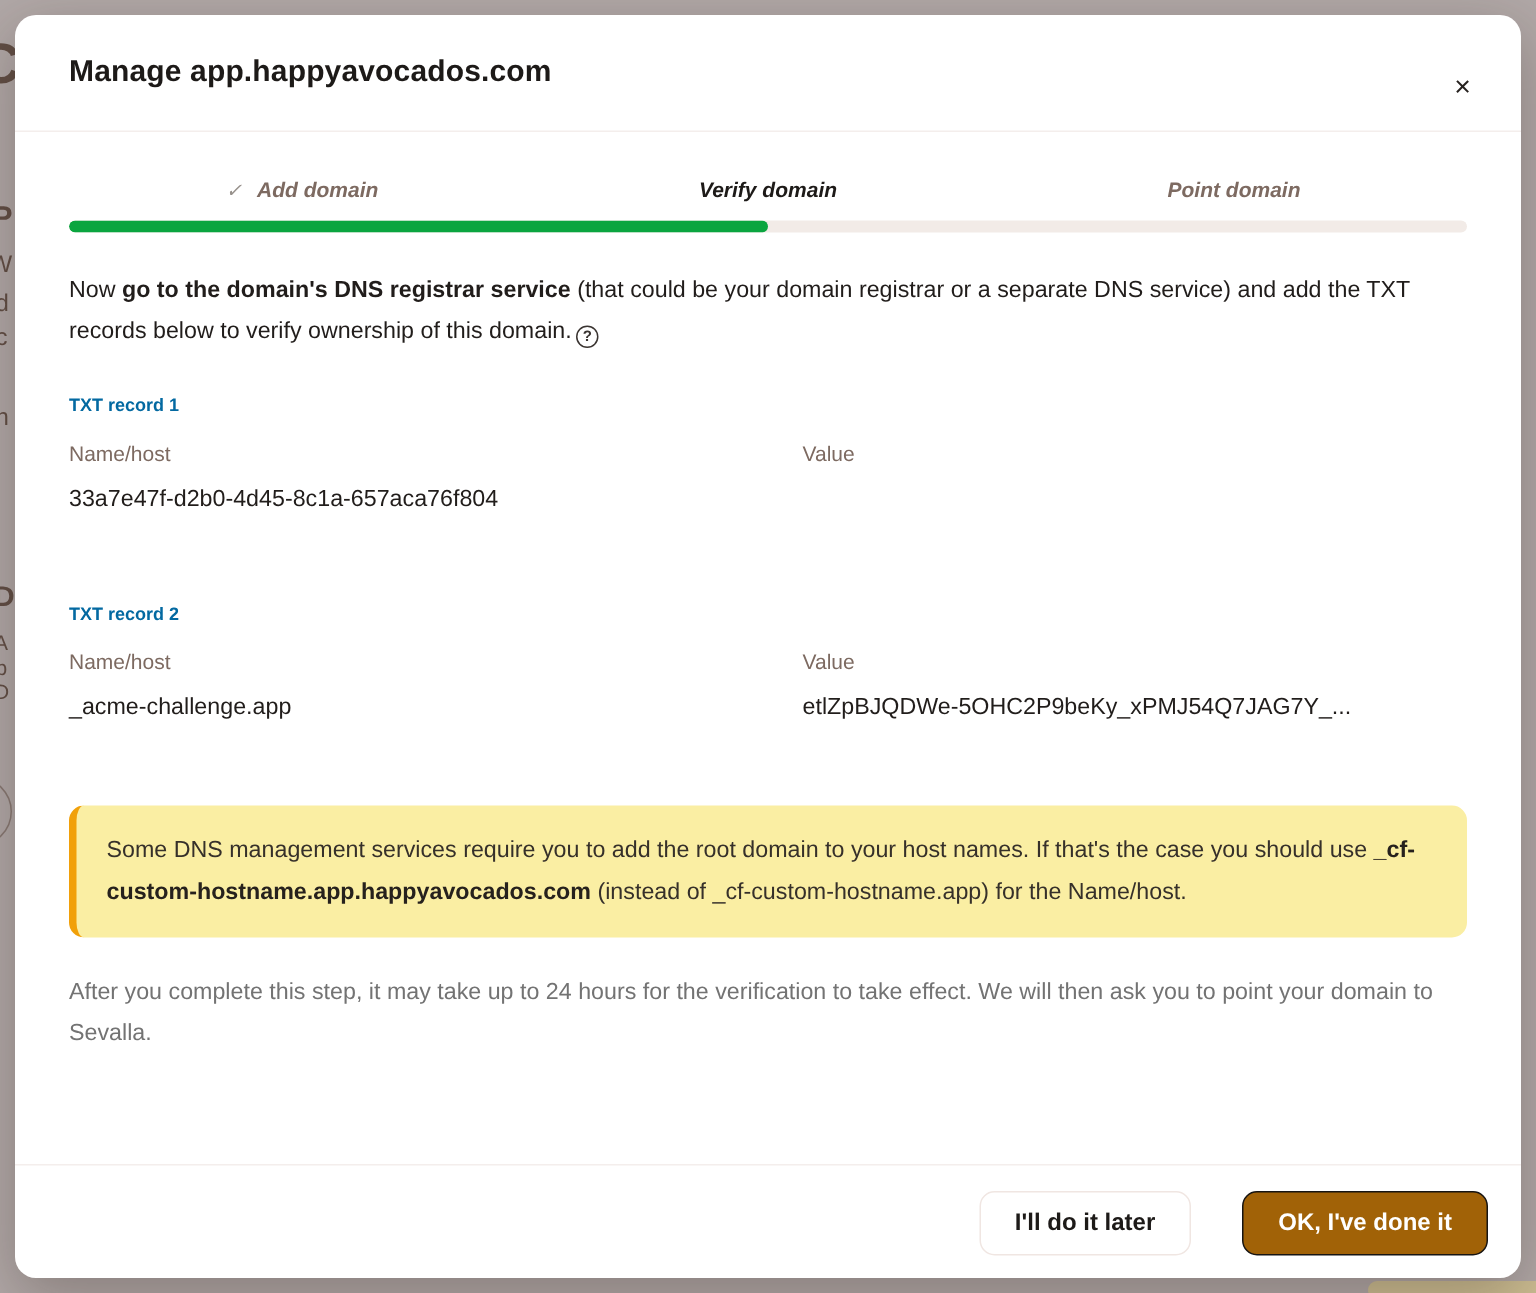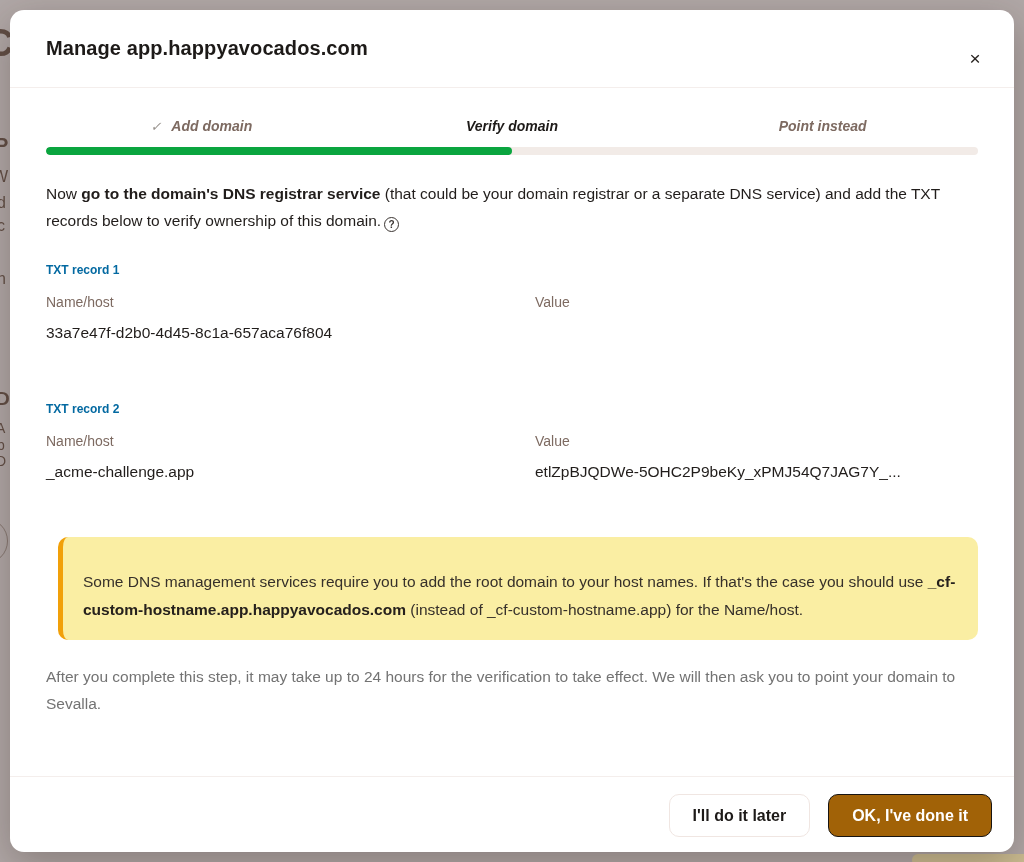--- a/index.html
+++ b/index.html
@@ -73,33 +73,33 @@
   .record { margin-top:29px; }
   .record.second { margin-top:60px; }
   .record-title { font-size:12px; font-weight:700; color:#0369a1; }
   .record-grid { display:grid; grid-template-columns:489px 1fr; }
   .record-label { margin-top:17px; font-size:14px; color:#7d6a61; }
   .record-value { margin-top:14px; font-size:15.5px; color:#211d1b; }
 
   
   .notice {
     margin-top:56px; background:#faeea3; border-left:5px solid #f1a009;
-    border-radius:10px; padding:31px 22px 16px 20px;
-    font-size:15.5px; line-height:28px; color:#36302a;margin-left:12px;
+    border-radius:10px; padding:16px 22px 16px 20px;
+    font-size:15.5px; line-height:28px; color:#36302a;
   }
   .notice b { font-weight:700; color:#26211d; }
 
   
   .footer-note { margin-top:23px; font-size:15.5px; line-height:27px; color:#737373; }
 
   
   .modal-footer {
     border-top:1px solid #f4eeec;
     padding:17px 22px 15px 36px;
-    display:flex; justify-content:flex-end; gap:18px; align-items:center;
+    display:flex; justify-content:flex-end; gap:34px; align-items:center;
   }
   .btn {
     height:43px; border-radius:10px; font-family:"Liberation Sans", sans-serif;
     font-size:16px; font-weight:700; cursor:pointer; padding:0 23px;
   }
   .btn-ghost { background:#ffffff; border:1px solid #f0e6e2; color:#1d1a18; }
   .btn-primary { background:#a16207; border:1px solid #171412; color:#ffffff; }
 </style>
 </head>
 <body>
@@ -129,21 +129,21 @@
   <div class="modal-body">
 
     <div class="stepper">
       <div class="step done">
         <span class="check">✓</span><span>Add domain</span>
       </div>
       <div class="step active">
         <span>Verify domain</span>
       </div>
       <div class="step">
-        <span>Point instead</span>
+        <span>Point domain</span>
       </div>
     </div>
 
     <div class="progress-track">
       <div class="progress-fill" style="width: 50%; background: rgb(10, 165, 63);"></div>
     </div>
 
     <p class="instructions"><span>Now </span><b>go to the domain's DNS registrar service</b><span> (that could be your domain registrar or a separate DNS service) and add the TXT records below to verify ownership of this domain.</span><span class="help-icon">?</span></p>
 
     <div class="record">

